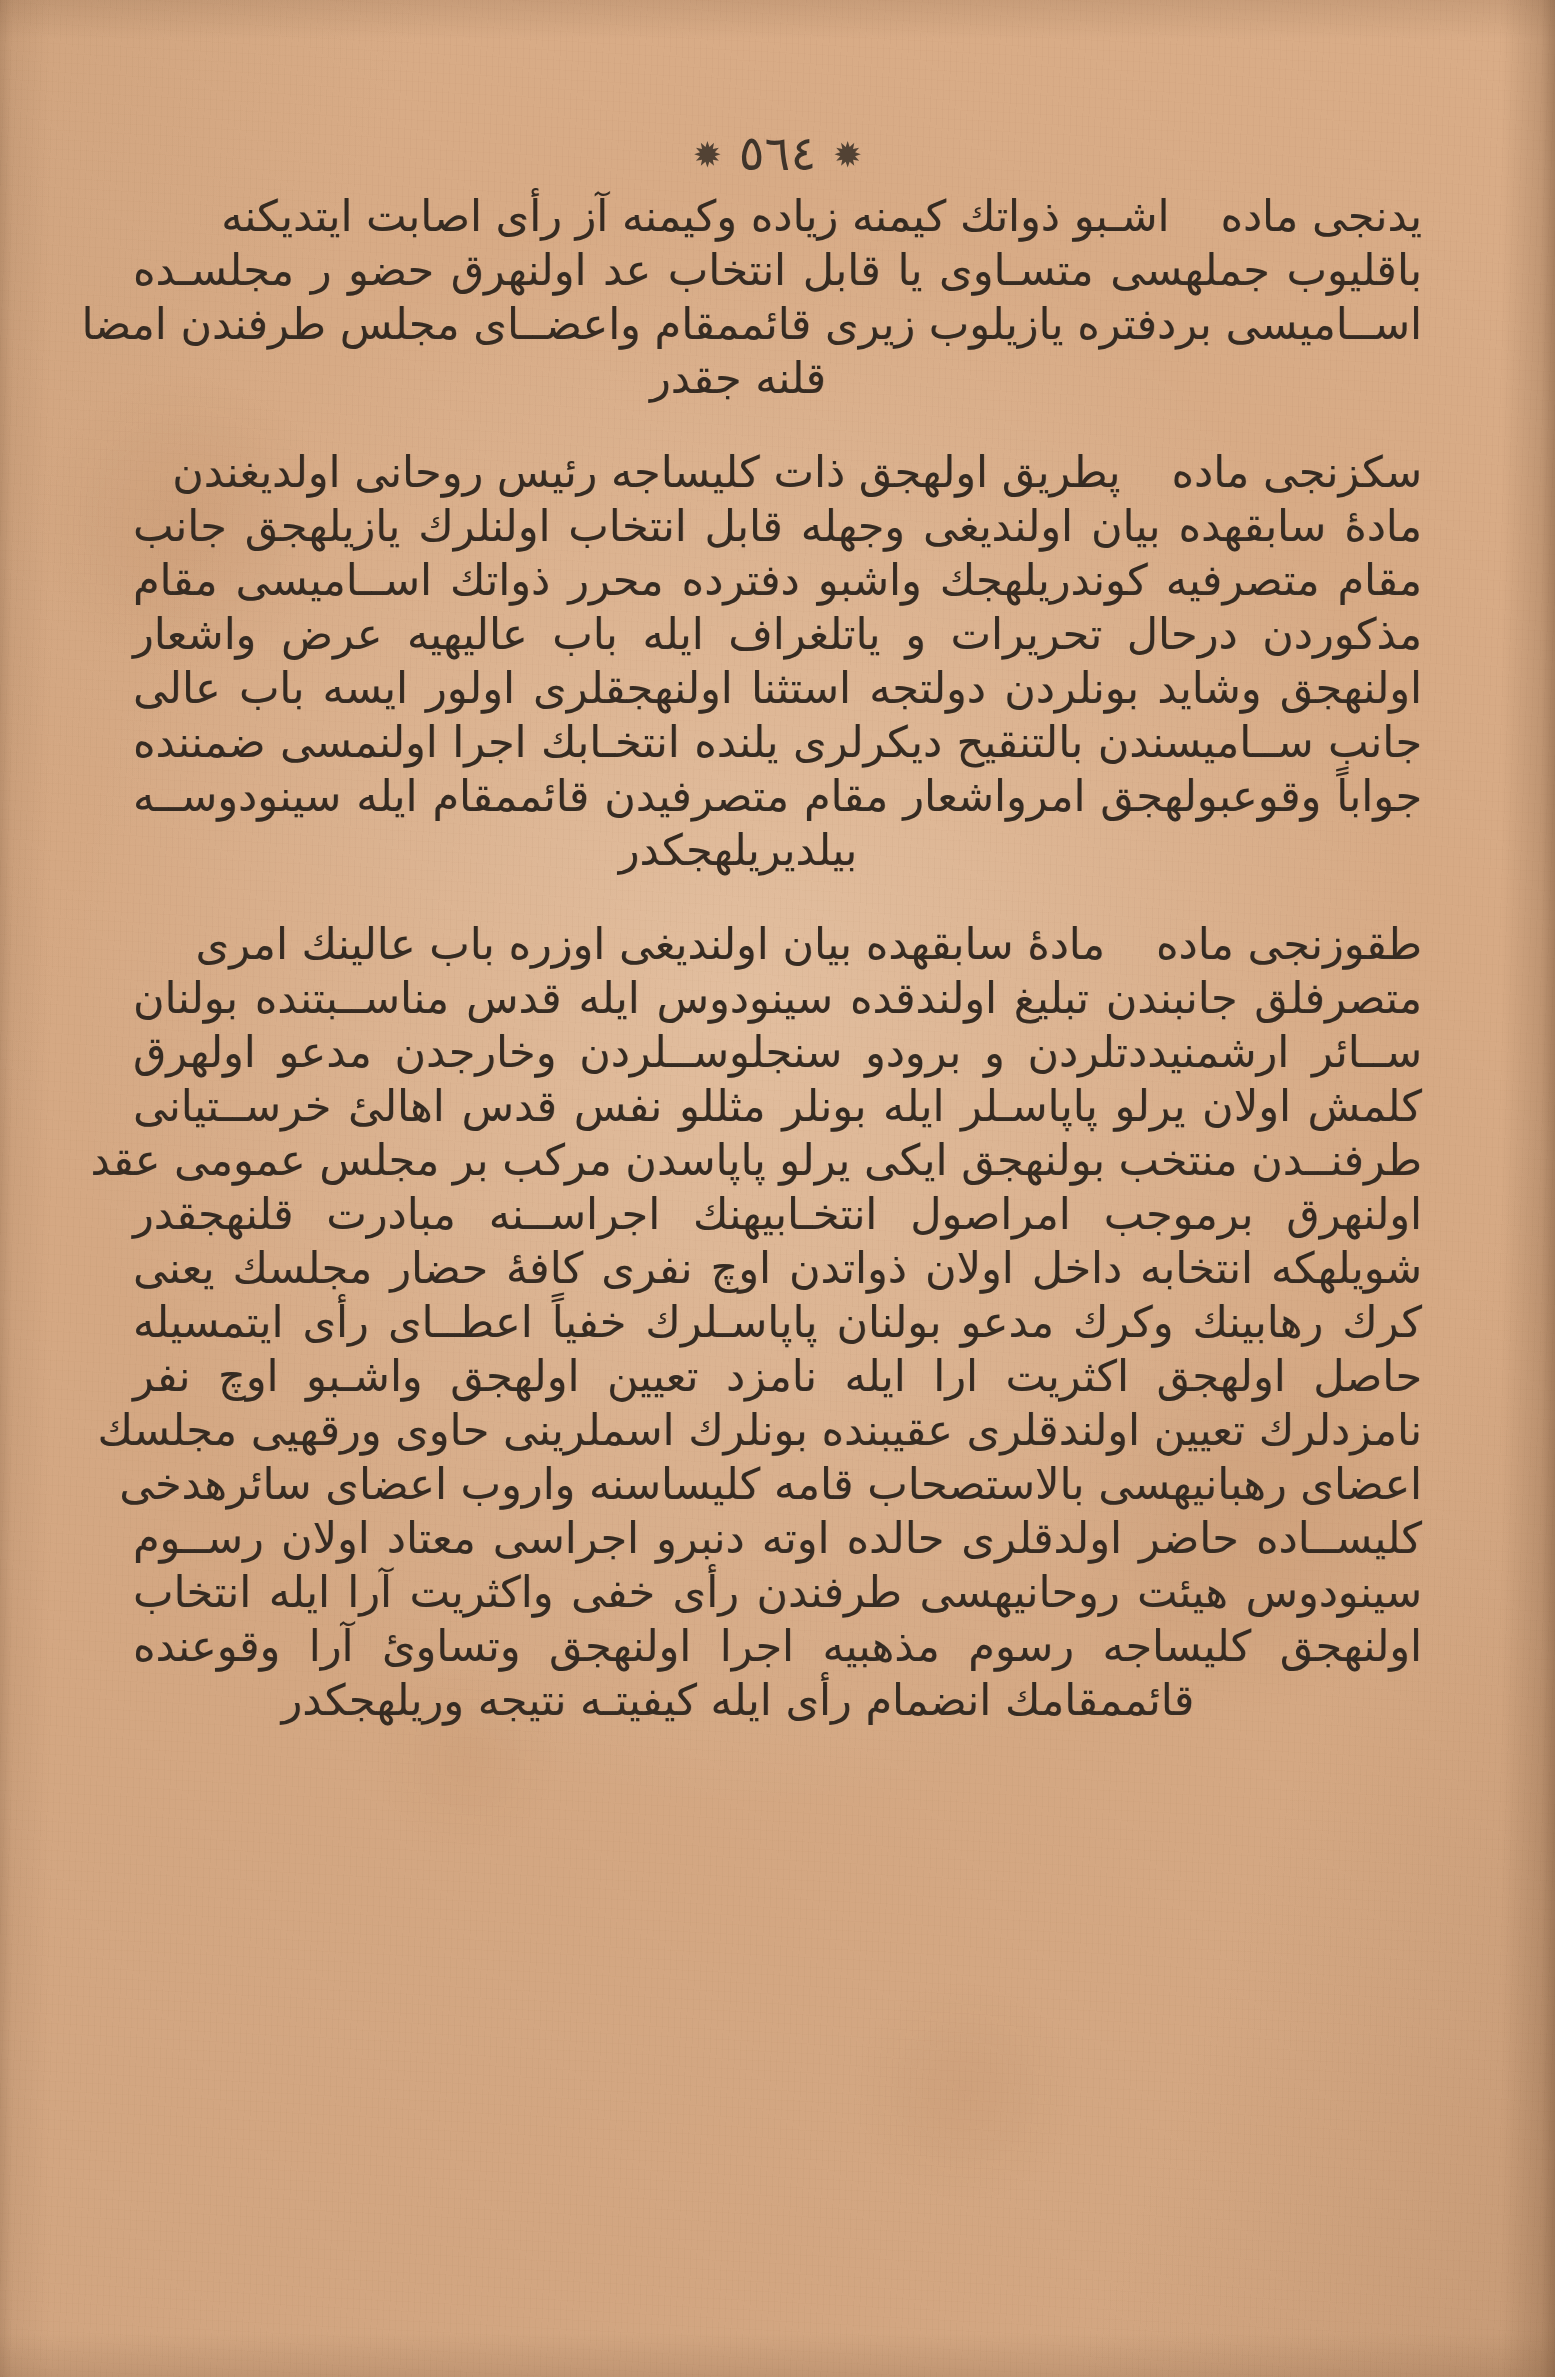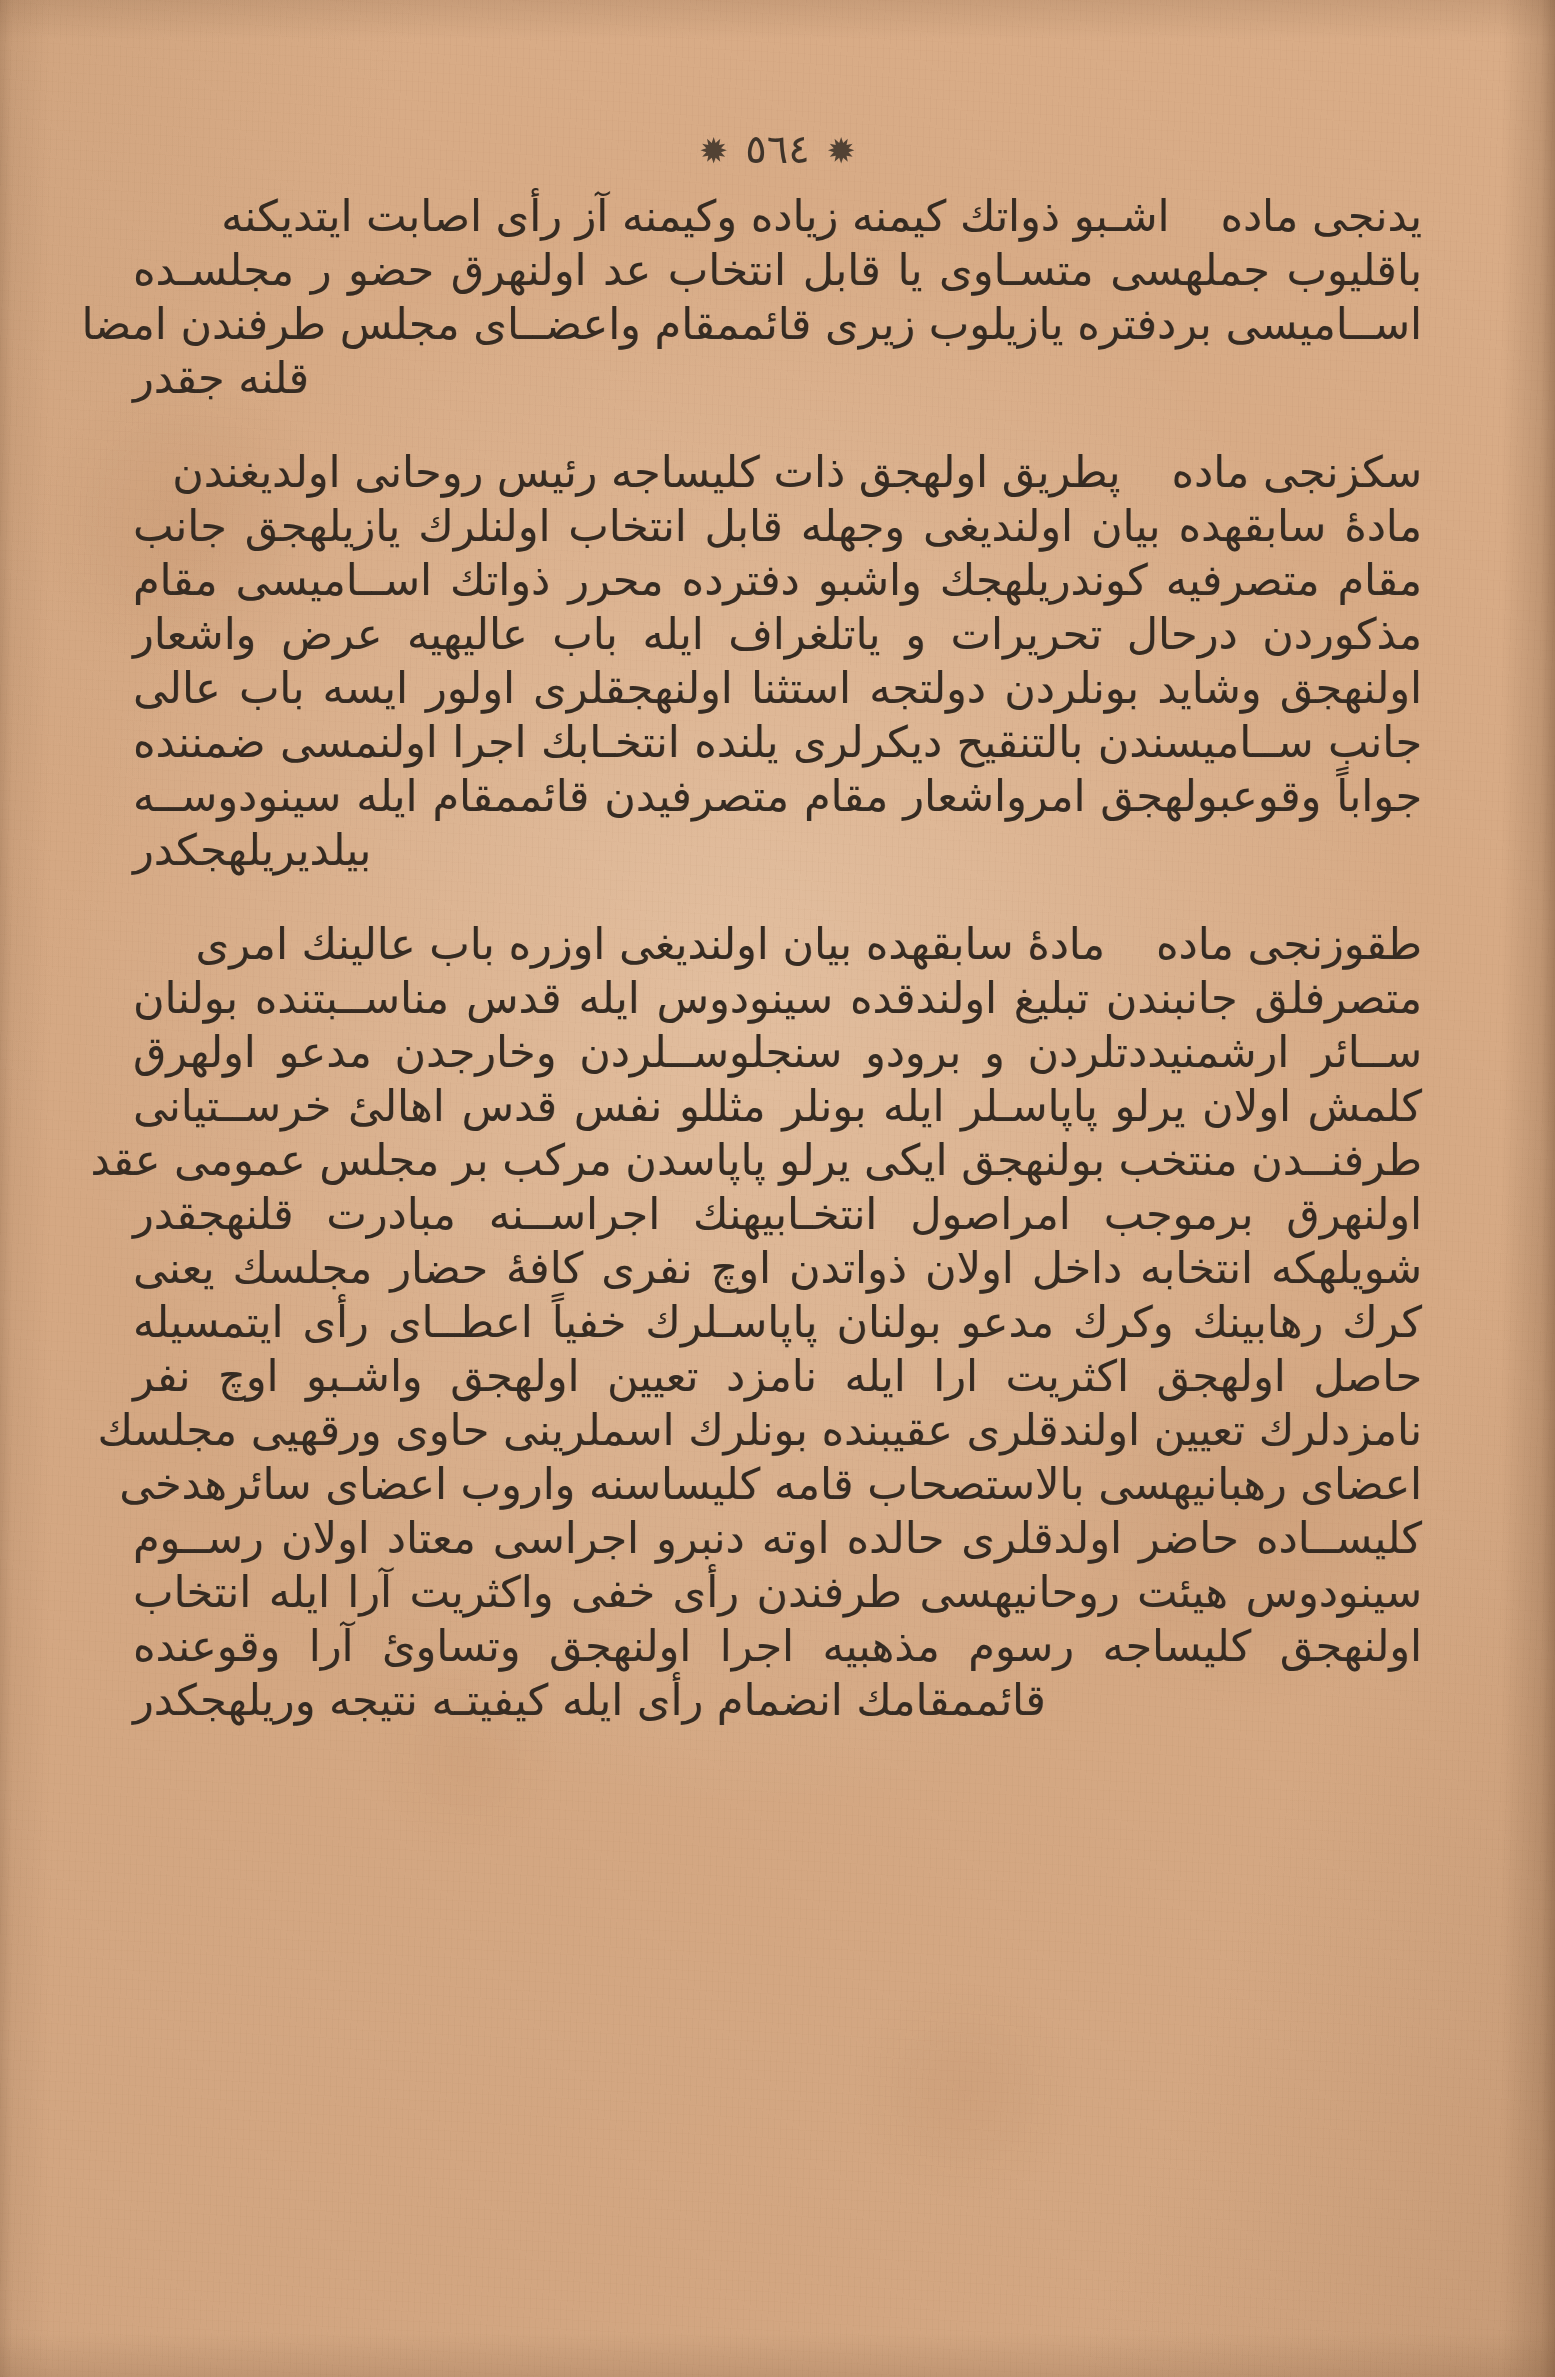--- a/index.html
+++ b/index.html
@@ -80,21 +80,21 @@
     height: 35px;
     position: relative;
     color: #473a2e;
     font-size: 35px;
     line-height: 35px;
     text-align: center;
     opacity: .92;
   }
   .page-number {
     font-family: "DejaVu Sans", sans-serif;
-    font-size: 40px;
+    font-size: 48px;
     color: #3f342a;
     letter-spacing: 1.8px;
     line-height: 1;
     transform: translateY(-1.8px);
   }
 
   
   .body-block {
     position: absolute;
     top: 195px;
@@ -114,21 +114,21 @@
     font-family: "DejaVu Sans", sans-serif;
     font-size: 43px;
     line-height: 1.0;
     height: 54px;
     white-space: nowrap;
     direction: rtl;
     unicode-bidi: isolate;
     text-shadow: 0.5px 0.4px 0 rgba(60,44,30,0.28);
     letter-spacing: 0.3px;
   }
-  .line.indent-mid   { text-align: left; padding-right: 79px; }
+  .line.indent-mid   { text-align: center; padding-right: 79px; }
   .line.full         { text-align: justify; text-align-last: justify; }
   .line.start        { text-align: right; }
 
   .article-head {
     font-weight: normal;
   }
   .gap { display: inline-block; width: 51px; }
 </style>
 </head>
 <body>

